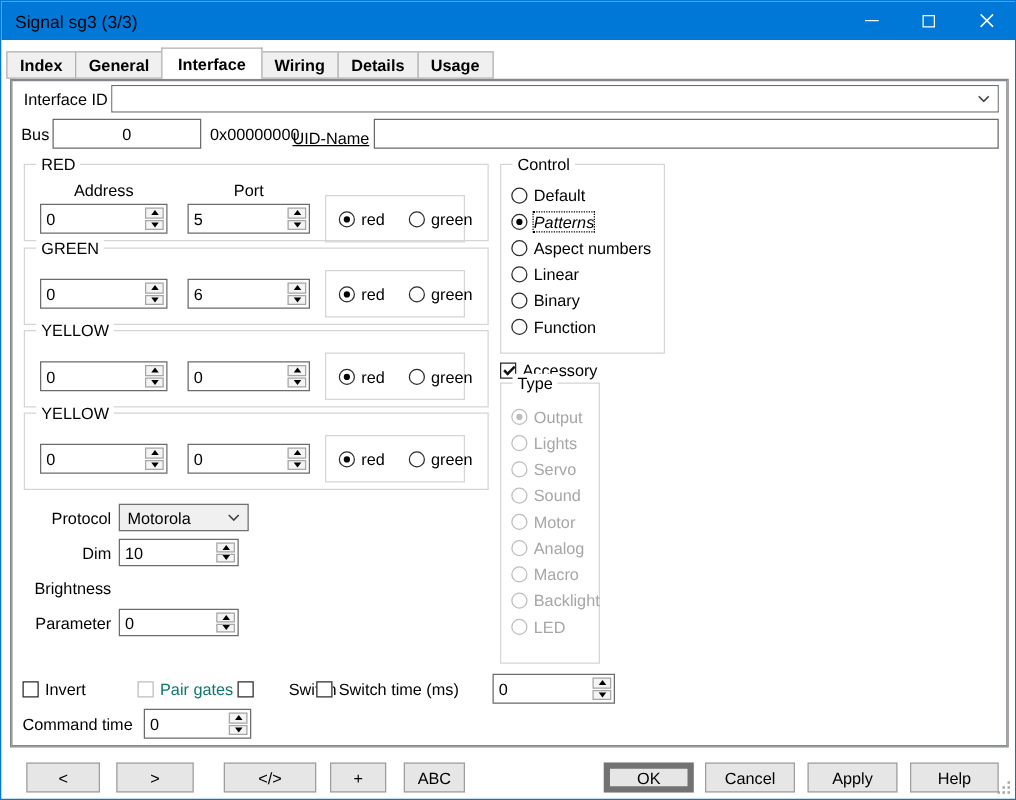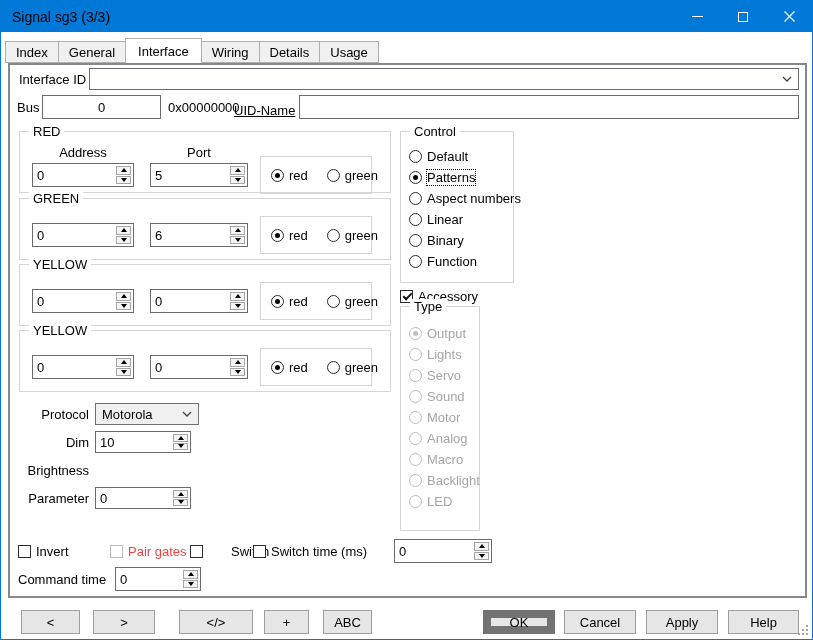--- a/index.html
+++ b/index.html
@@ -9,21 +9,21 @@
   
   .titlebar { position: absolute; left: 0; top: 0; right: 0; height: 31px; background: #0078d7; display: flex; align-items: center; }
   .title-text { color: #000000; font-size: 14px; padding-left: 11px; }
   .win-controls { position: absolute; right: 0; top: 0; height: 31px; display: flex; }
   .win-btn { width: 46px; height: 31px; display: flex; align-items: center; justify-content: center; }
   .glyph-min { width: 11px; height: 1px; background: #fff; }
   .glyph-max { width: 10px; height: 10px; border: 1px solid #fff; }
 
   
   .tabbar { position: absolute; left: 4px; top: 36px; height: 26px; display: flex; align-items: flex-end; z-index: 3; }
-  .tab { height: 22px; background: #f0f0f0; border: 1px solid #b0b0b0; display: flex; align-items: center; padding: 0 10px; margin-left: -1px; cursor: default; }
+  .tab { height: 22px; background: #f0f0f0; border: 1px solid #b0b0b0; display: flex; align-items: center; padding: 0 10px; margin-left: -1px; cursor: default; font-weight: bold; }
   .tab:first-child { margin-left: 0; }
   .tab.active { height: 25px; background: #fff; border-bottom: none; padding: 0 12px; z-index: 4; position: relative; }
 
   
   .content-frame { position: absolute; left: 7px; top: 62px; width: 799px; height: 535px; border: 1px solid #84878b; }
   .content-frame::before { content: ""; position: absolute; inset: 0px; border: 1px solid #84878b; }
 
   .flabel { position: absolute; display: flex; align-items: center; height: 24px; white-space: nowrap; }
 
   
@@ -47,36 +47,36 @@
   .group-label { position: absolute; top: -8px; left: 9px; background: #fff; padding: 0 4px; line-height: 15px; white-space: nowrap; }
   .col-head { position: absolute; top: 13px; text-align: center; }
 
   
   .radio-item { display: flex; align-items: center; gap: 5px; white-space: nowrap; cursor: default; }
   .radio { width: 13px; height: 13px; border: 1px solid #2b2b2b; border-radius: 50%; background: #fff; position: relative; flex: none; }
   .radio.checked::after { content: ""; position: absolute; left: 3px; top: 3px; width: 5px; height: 5px; border-radius: 50%; background: #000; }
   .disabled .radio, .radio.disabled { border-color: #bdbdbd; }
   .disabled .radio.checked::after { background: #bdbdbd; }
   .disabled .rtext { color: #a6a6a6; }
-  .focus-dotted { outline: 1px dotted #000; }
+  .focus-dotted { outline: 1px dotted #000; font-style: italic; }
 
   .check-item { position: absolute; display: flex; align-items: center; gap: 5px; white-space: nowrap; }
   .checkbox { width: 13px; height: 13px; border: 1px solid #2b2b2b; background: #fff; position: relative; flex: none; }
   .checkbox.checked::after { content: ""; position: absolute; left: 2px; top: 2px; width: 7px; height: 3px; border-left: 2px solid #111; border-bottom: 2px solid #111; transform: rotate(-45deg); }
   .check-item.disabled .checkbox { border-color: #bdbdbd; }
-  .check-item.disabled span:last-child { color: #ef4444; }
+  .check-item.disabled span:last-child { color: #0f766e; }
 
   .radio-frame { position: absolute; border: 1px solid #d5d5d5; display: flex; align-items: center; padding-left: 10px; gap: 19px; }
 
   
   .vlist { position: absolute; inset: 0; display: flex; flex-direction: column; }
 
   
   .btn { position: absolute; height: 24px; background: #e6e6e6; border: 1px solid #9e9e9e; display: flex; align-items: center; justify-content: center; font: inherit; cursor: default; }
-  .btn.default { border: 8px solid #737373; }
+  .btn.default { border: 5px solid #737373; }
 
   .grip { position: absolute; right: 4px; bottom: 4px; width: 2px; height: 2px; background: #a8a8a8;
           box-shadow: -4px 0 #a8a8a8, -8px 0 #a8a8a8, 0 -4px #a8a8a8, -4px -4px #a8a8a8, 0 -8px #a8a8a8; }
   .static { position: absolute; white-space: nowrap; display: flex; align-items: center; height: 24px; }
 </style>
 </head>
 <body>
 
 <div class="window">
 
@@ -279,21 +279,21 @@
         <span class="radio checked"></span>
         <span class="rtext">red</span>
       </label>
       <label class="radio-item">
         <span class="radio"></span>
         <span class="rtext">green</span>
       </label>
     </div>
   </div>
 
-  <div class="group" style="left:399px; top:130px; width:114px; height:152px;">
+  <div class="group" style="left:399px; top:130px; width:132px; height:152px;">
     <span class="group-label">Control</span>
     <div class="vlist" style="padding:17px 0 0 8px; gap:6px;">
       <label class="radio-item">
         <span class="radio"></span>
         <span class="rtext">Default</span>
       </label>
       <label class="radio-item">
         <span class="radio checked"></span>
         <span class="rtext focus-dotted">Patterns</span>
       </label>

